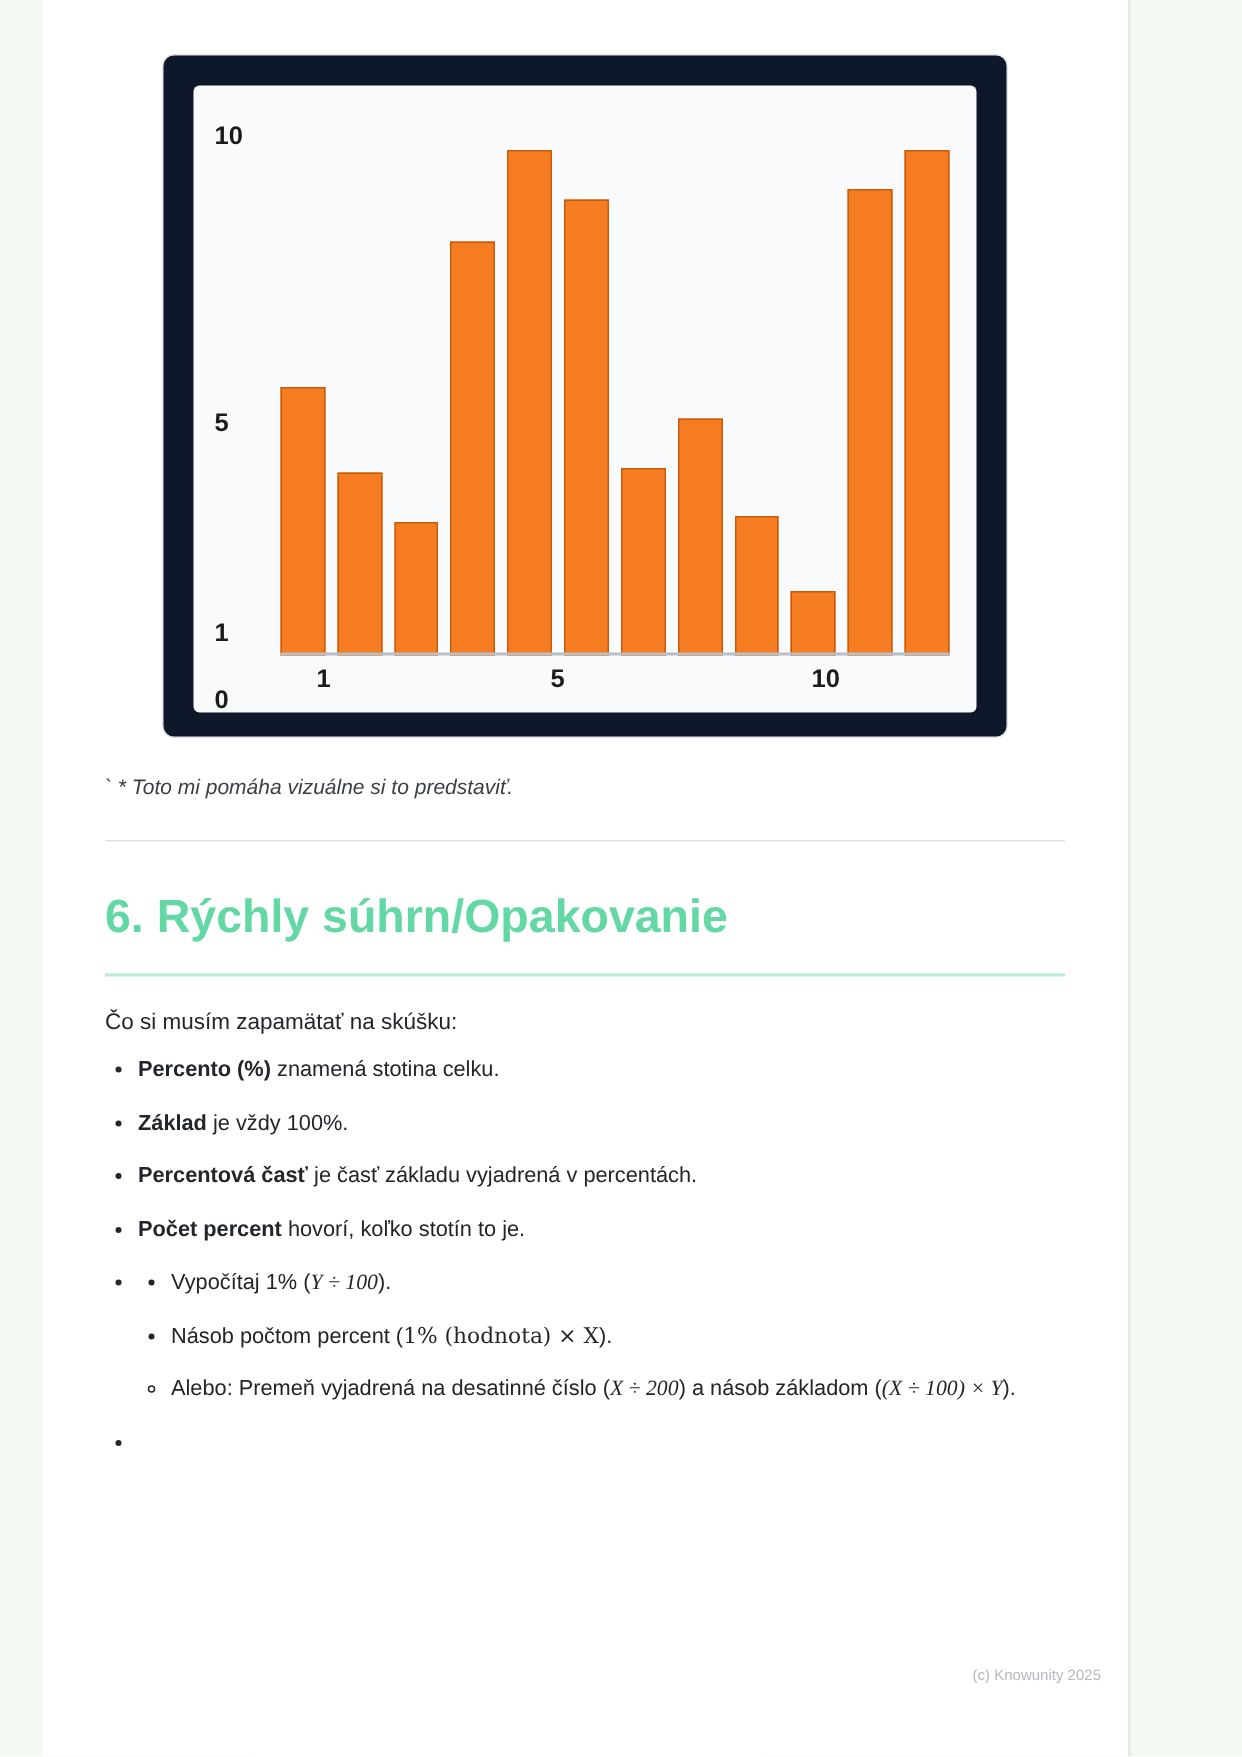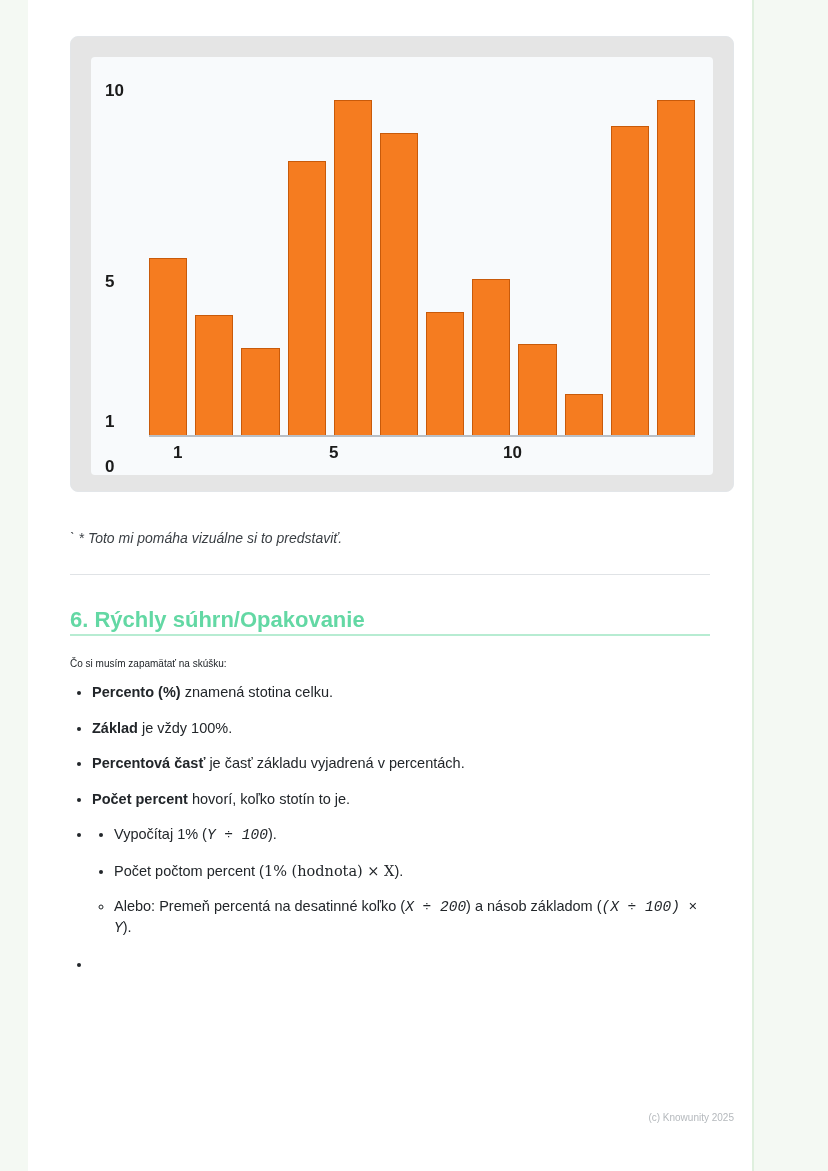--- a/index.html
+++ b/index.html
@@ -32,24 +32,24 @@
     top: 0;
     width: 2px;
     height: 1171px;
     background: #dff0de;
   }
 
   
   .chart-card {
     border: 1px solid #e3e6e9;
     border-radius: 8px;
-    background: #e5e5e5;
+    background: #0f172a;
     padding: 20px 20px 16px 20px;
     box-sizing: border-box;
-    width: 664px;
+    width: 564px;
     margin: 0 auto;
   }
   .chart-area {
     background: #f8fafc;
     border-radius: 4px;
     position: relative;
     height: 418px;
     width: 100%;
     box-sizing: border-box;
     overflow: hidden;
@@ -103,41 +103,41 @@
   .chart-caption {
     margin-top: 14px;
     text-align: center;
     font-style: italic;
     font-size: 12.5px;
     color: #6f7479;
   }
 
   
   .note {
-    margin: 38px 0 0 0;
+    margin: 24px 0 0 0;
     font-style: italic;
     font-size: 14px;
     color: #3a3f44;
   }
   .divider {
     margin: 28px 0 0 0;
     border: 0;
     border-top: 1px solid #e0e3e6;
   }
   h2.section-title {
     color: #63d8a4;
-    font-size: 22px;
+    font-size: 31px;
     font-weight: bold;
     margin: 32px 0 0 0;
-    padding-bottom: 1px;
+    padding-bottom: 20px;
     border-bottom: 2px solid #b7ecd2;
   }
   .lead {
     margin: 22px 0 0 0;
-    font-size: 10px;
+    font-size: 15px;
     color: #22262a;
   }
   ul.list {
     margin: 14px 0 16px 0;
     padding-left: 22px;
     list-style: disc;
   }
   ul.list > li {
     margin: 0 0 16px 0;
     font-size: 14.5px;
@@ -152,21 +152,21 @@
   ul.sublist > li {
     margin: 0 0 16px 0;
     font-weight: normal;
     font-size: 14.5px;
   }
   ul.sublist > li.circle {
     list-style: circle;
   }
   b { font-weight: bold; }
   .math {
-    font-family: Liberation Mono, monospace;
+    font-family: Liberation Serif, serif;
     font-style: italic;
   }
   .mathn {
     font-family: "DejaVu Serif", serif;
     font-style: normal;
   }
   .copyright {
     position: absolute;
     right: 18px;
     bottom: 48px;
@@ -233,24 +233,24 @@
       <li>
         <b>Počet percent</b><span> hovorí, koľko stotín to je.</span>
       </li>
 
       <li>
         <ul class="sublist">
           <li>
             <span>Vypočítaj 1% (</span><span class="math">Y ÷ 100</span><span>).</span>
           </li>
           <li>
-            <span>Počet počtom percent (</span><span class="mathn">1% (hodnota) × X</span><span>).</span>
+            <span>Násob počtom percent (</span><span class="mathn">1% (hodnota) × X</span><span>).</span>
           </li>
           <li class="circle">
-            <span>Alebo: Premeň percentá na desatinné koľko (</span><span class="math">X ÷ 200</span><span>) a násob základom (</span><span class="math">(X ÷ 100) × Y</span><span>).</span>
+            <span>Alebo: Premeň vyjadrená na desatinné číslo (</span><span class="math">X ÷ 200</span><span>) a násob základom (</span><span class="math">(X ÷ 100) × Y</span><span>).</span>
           </li>
         </ul>
       </li>
 
       <li>
       </li>
     </ul>
 
   </div>
   <div class="copyright">(c) Knowunity 2025</div>

